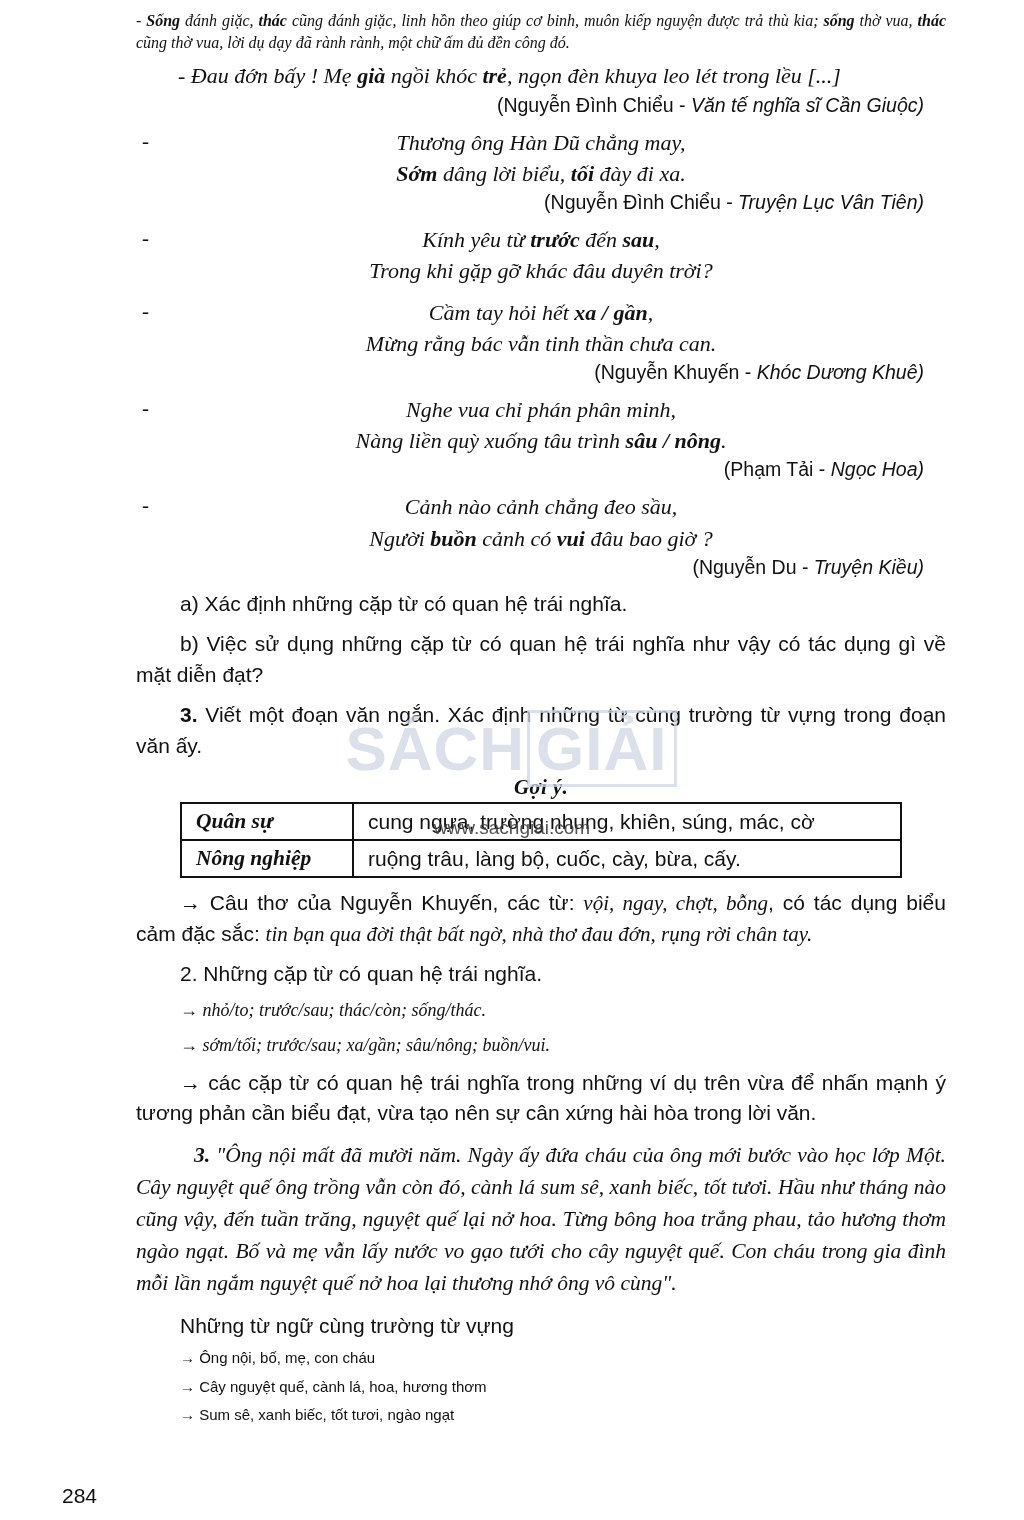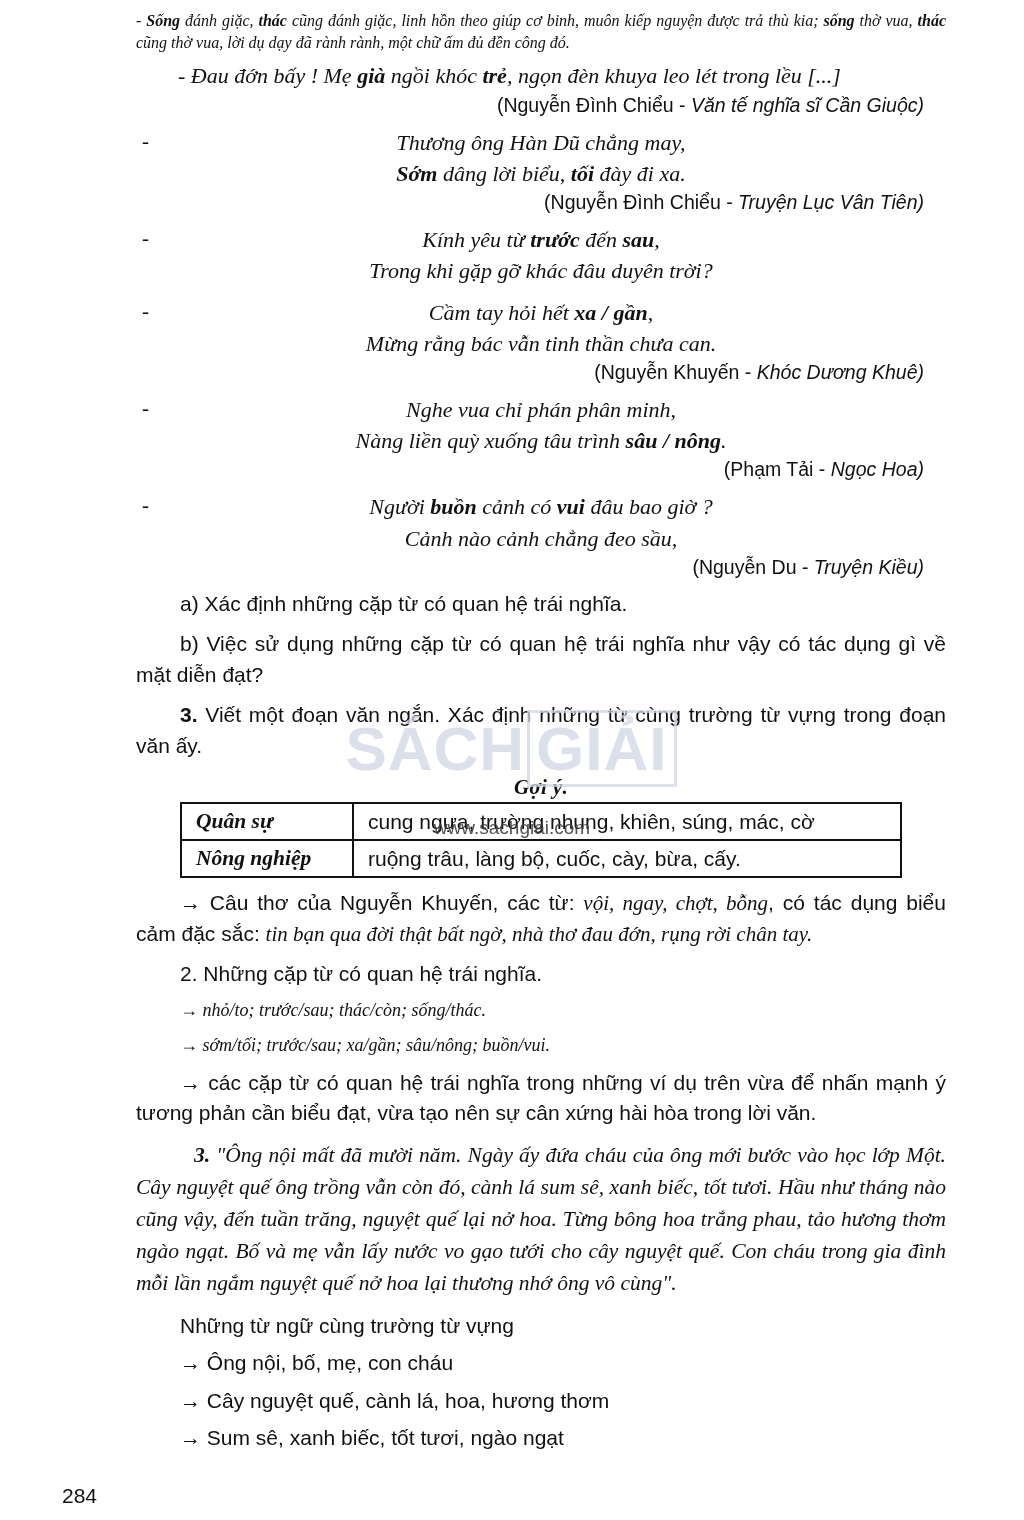--- a/index.html
+++ b/index.html
@@ -149,21 +149,21 @@
     font-size: 21.5px;
     line-height: 1.48;
     text-align: justify;
     margin: 12px 0 0 0;
     text-indent: 58px;
   }
   .long-quote .bb { font-weight: bold; }
 
   .bullet-line {
     font-family: "Liberation Sans", sans-serif;
-    font-size: 21px;
+    font-size: 15px;
     line-height: 1.5;
     margin: 6px 0 0 44px;
   }
   .plain-line {
     font-family: "Liberation Sans", sans-serif;
     font-size: 21px;
     line-height: 1.5;
     margin: 10px 0 0 44px;
   }
 
@@ -245,22 +245,22 @@
   <div class="poem-group">
     <span class="dash">-</span>
     <p class="poem-line"><span>Nghe vua chỉ phán phân minh,</span></p>
     <p class="poem-line"><span>Nàng liền quỳ xuống tâu trình </span><span class="b">sâu / nông</span><span>.</span></p>
   </div>
 
   <p class="attrib"><span>(Phạm Tải - </span><span class="ti">Ngọc Hoa)</span></p>
 
   <div class="poem-group">
     <span class="dash">-</span>
+    <p class="poem-line"><span>Cảnh nào cảnh chẳng đeo sầu,</span></p>
     <p class="poem-line"><span>Người </span><span class="b">buồn</span><span> cảnh có </span><span class="b">vui</span><span> đâu bao giờ ?</span></p>
-    <p class="poem-line"><span>Cảnh nào cảnh chẳng đeo sầu,</span></p>
   </div>
 
   <p class="attrib"><span>(Nguyễn Du - </span><span class="ti">Truyện Kiều)</span></p>
 
   <p class="qa first-ind">a) Xác định những cặp từ có quan hệ trái nghĩa.</p>
   <p class="qa first-ind">b) Việc sử dụng những cặp từ có quan hệ trái nghĩa như vậy có tác dụng gì về mặt diễn đạt?</p>
   <p class="qa first-ind"><span class="bb">3.</span><span> Viết một đoạn văn ngắn. Xác định những từ cùng trường từ vựng trong đoạn văn ấy.</span></p>
 
   <p class="hint-title">Gợi ý.</p>
   <table class="hint">

